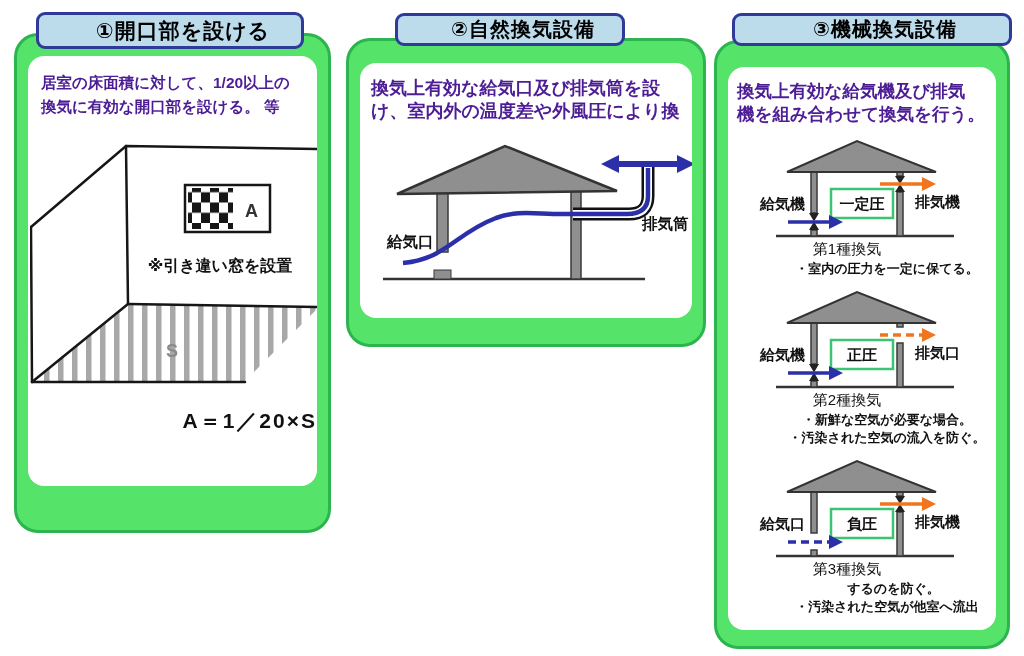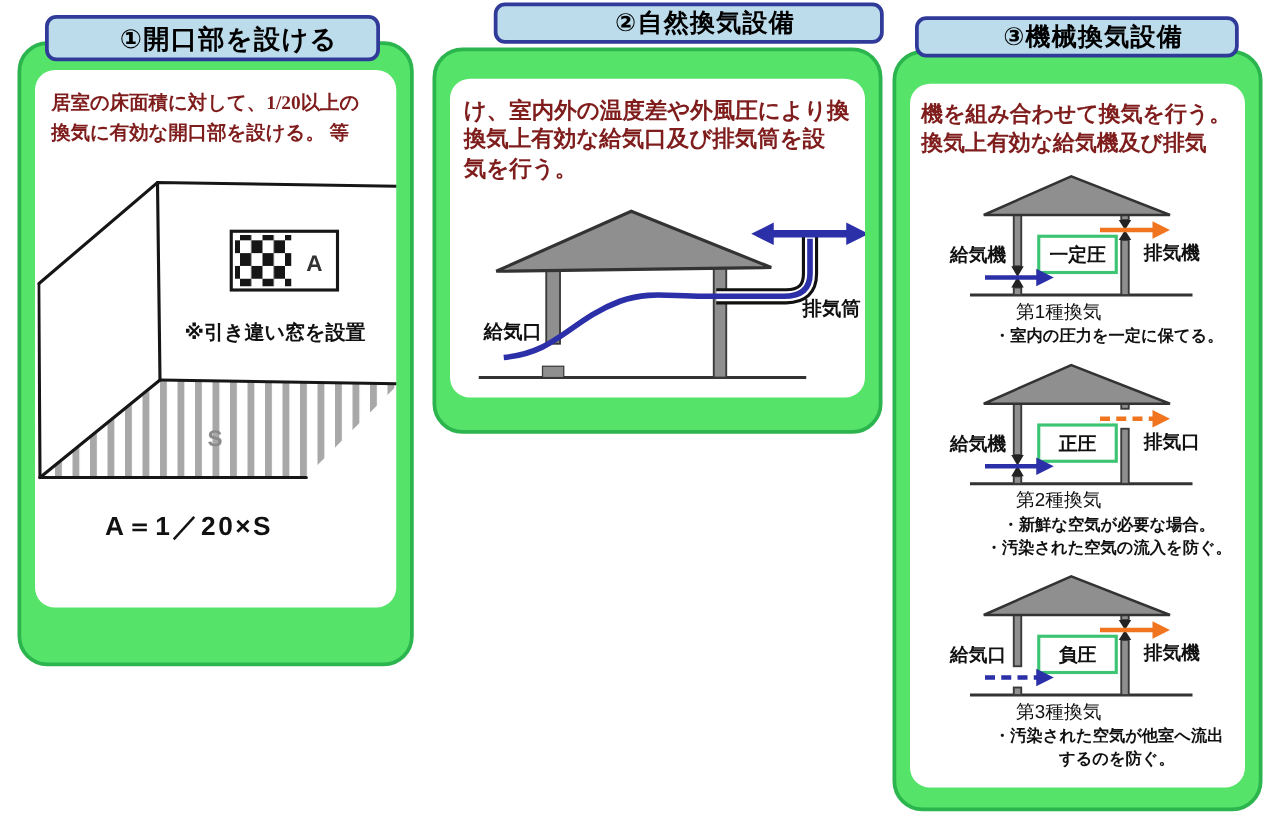--- a/index.html
+++ b/index.html
@@ -24,33 +24,33 @@
   #panel2 .white-box { top:22px; bottom:26px; }
   #panel3 .white-box { top:24px; bottom:16px; }
 
   .tab {
     position:absolute; z-index:5; box-sizing:border-box;
     background:#bcdcec; border:3px solid #303a99; border-radius:9px;
     display:flex; align-items:center; justify-content:center;
     font-weight:bold; color:#000; letter-spacing:1px;padding-left:26px;
   }
   #tab1 { left:36px;  top:12px; width:268px; height:37px; font-size:21px; }
-  #tab2 { left:395px; top:2px; width:312px; height:33px; font-size:20px; }
-  #tab3 { left:732px; top:13px; width:259px; height:33px; font-size:20px; }
-
-  .desc { font-weight:600; color:#7f1d1d;font-family:Liberation Serif, serif; }
+  #tab2 { left:395px; top:13px; width:230px; height:33px; font-size:20px; }
+  #tab3 { left:732px; top:13px; width:280px; height:33px; font-size:20px; }
+
+  .desc { font-weight:600; color:#4c1d95; }
   #panel1 .desc { font-size:15.5px; line-height:1.55; margin:15px 8px 0 13px; }
   #panel2 .desc { font-size:18px;   line-height:1.3;  margin:14px 6px 0 11px; }
   #panel3 .desc { font-size:17.5px; line-height:1.3;  margin:13px 4px 0 9px; }
 
   .room-svg   { display:block; margin:22px 0 0 2px; }
   .nat-svg    { display:block; margin:4px 0 0 1px; }
   .house-svg  { display:block; margin:0 auto; }
 
-  .formula { font-weight:bold; font-size:21px; letter-spacing:2px; margin:14px 0 0 56px; }
+  .formula { font-weight:bold; font-size:21px; letter-spacing:2px; margin:14px 0 0 56px;text-align:right; }
 
   .system { margin-top:13px; }
   .system .caption { text-align:center; font-weight:normal; font-size:15px; margin:1px 30px 0 0; }
   .system .notes   { font-size:13px; font-weight:600; line-height:1.35; margin:1px 4px 0 54px;text-align:center; }
 </style>
 </head>
 <body>
 
 <div class="canvas">
 
@@ -93,23 +93,22 @@
       <div class="formula">A＝1／20×S</div>
     </div>
   </section>
 
   <div class="tab" id="tab2">
     <span>②自然換気設備</span>
   </div>
   <section class="panel" id="panel2">
     <div class="white-box">
       <div class="desc">
+        <div>換気上有効な給気口及び排気筒を設</div>
         <div>け、室内外の温度差や外風圧により換</div>
-        <div>換気上有効な給気口及び排気筒を設</div>
-        <div>気を行う。</div>
       </div>
 
       <svg class="nat-svg" viewBox="0 0 336 168" width="336" height="168">
         <line x1="22" y1="151" x2="284" y2="151" stroke="#333" stroke-width="2.5"></line>
         <rect x="76" y="60" width="11" height="64" fill="#8f8f8f" stroke="#3a3a3a" stroke-width="1.5"></rect>
         <rect x="73" y="142" width="17" height="9" fill="#8f8f8f" stroke="#3a3a3a" stroke-width="1"></rect>
         <rect x="210" y="58" width="10" height="93" fill="#8f8f8f" stroke="#3a3a3a" stroke-width="1.5"></rect>
         <polygon points="36,66 144,18 256,63" fill="#8f8f8f" stroke="#333" stroke-width="2.5"></polygon>
         <path d="M212,86 H268 Q287,86 287,68 V36" stroke="#111" stroke-width="13" fill="none"></path>
         <path d="M212,86 H268 Q287,86 287,68 V36" stroke="#fff" stroke-width="8" fill="none"></path>
@@ -124,22 +123,22 @@
       </svg>
     </div>
   </section>
 
   <div class="tab" id="tab3">
     <span>③機械換気設備</span>
   </div>
   <section class="panel" id="panel3">
     <div class="white-box">
       <div class="desc">
+        <div>換気上有効な給気機及び排気</div>
         <div>機を組み合わせて換気を行う。</div>
-        <div>換気上有効な給気機及び排気</div>
       </div>
 
       <div class="system">
         <svg class="house-svg" viewBox="0 0 275 100" width="275" height="100">
           <line x1="48" y1="97" x2="226" y2="97" stroke="#333" stroke-width="2.5"></line>
           <g fill="#8f8f8f" stroke="#3a3a3a" stroke-width="1.5">
             <rect x="83" y="30" width="6" height="44"></rect>
               <rect x="83" y="91" width="6" height="6"></rect>
             <rect x="169" y="30" width="6" height="7"></rect>
               <rect x="169" y="53" width="6" height="44"></rect>
@@ -216,21 +215,21 @@
           </g>
           <g>
             <line x1="152" y1="45" x2="196" y2="45" stroke="#f1751f" stroke-width="3.5"></line>
             <polygon points="208,45 194,38 194,52" fill="#f1751f"></polygon>
           </g>
           <text x="32" y="70" font-size="15" font-weight="bold" fill="#111">給気口</text>
           <text x="187" y="68" font-size="15" font-weight="bold" fill="#111">排気機</text>
         </svg>
         <div class="caption">第3種換気</div>
         <div class="notes">
+          <div>　するのを防ぐ。</div>
           <div>・汚染された空気が他室へ流出</div>
-          <div>　するのを防ぐ。</div>
         </div>
       </div>
 
     </div>
   </section>
 
 </div>
 
 </body></html>

